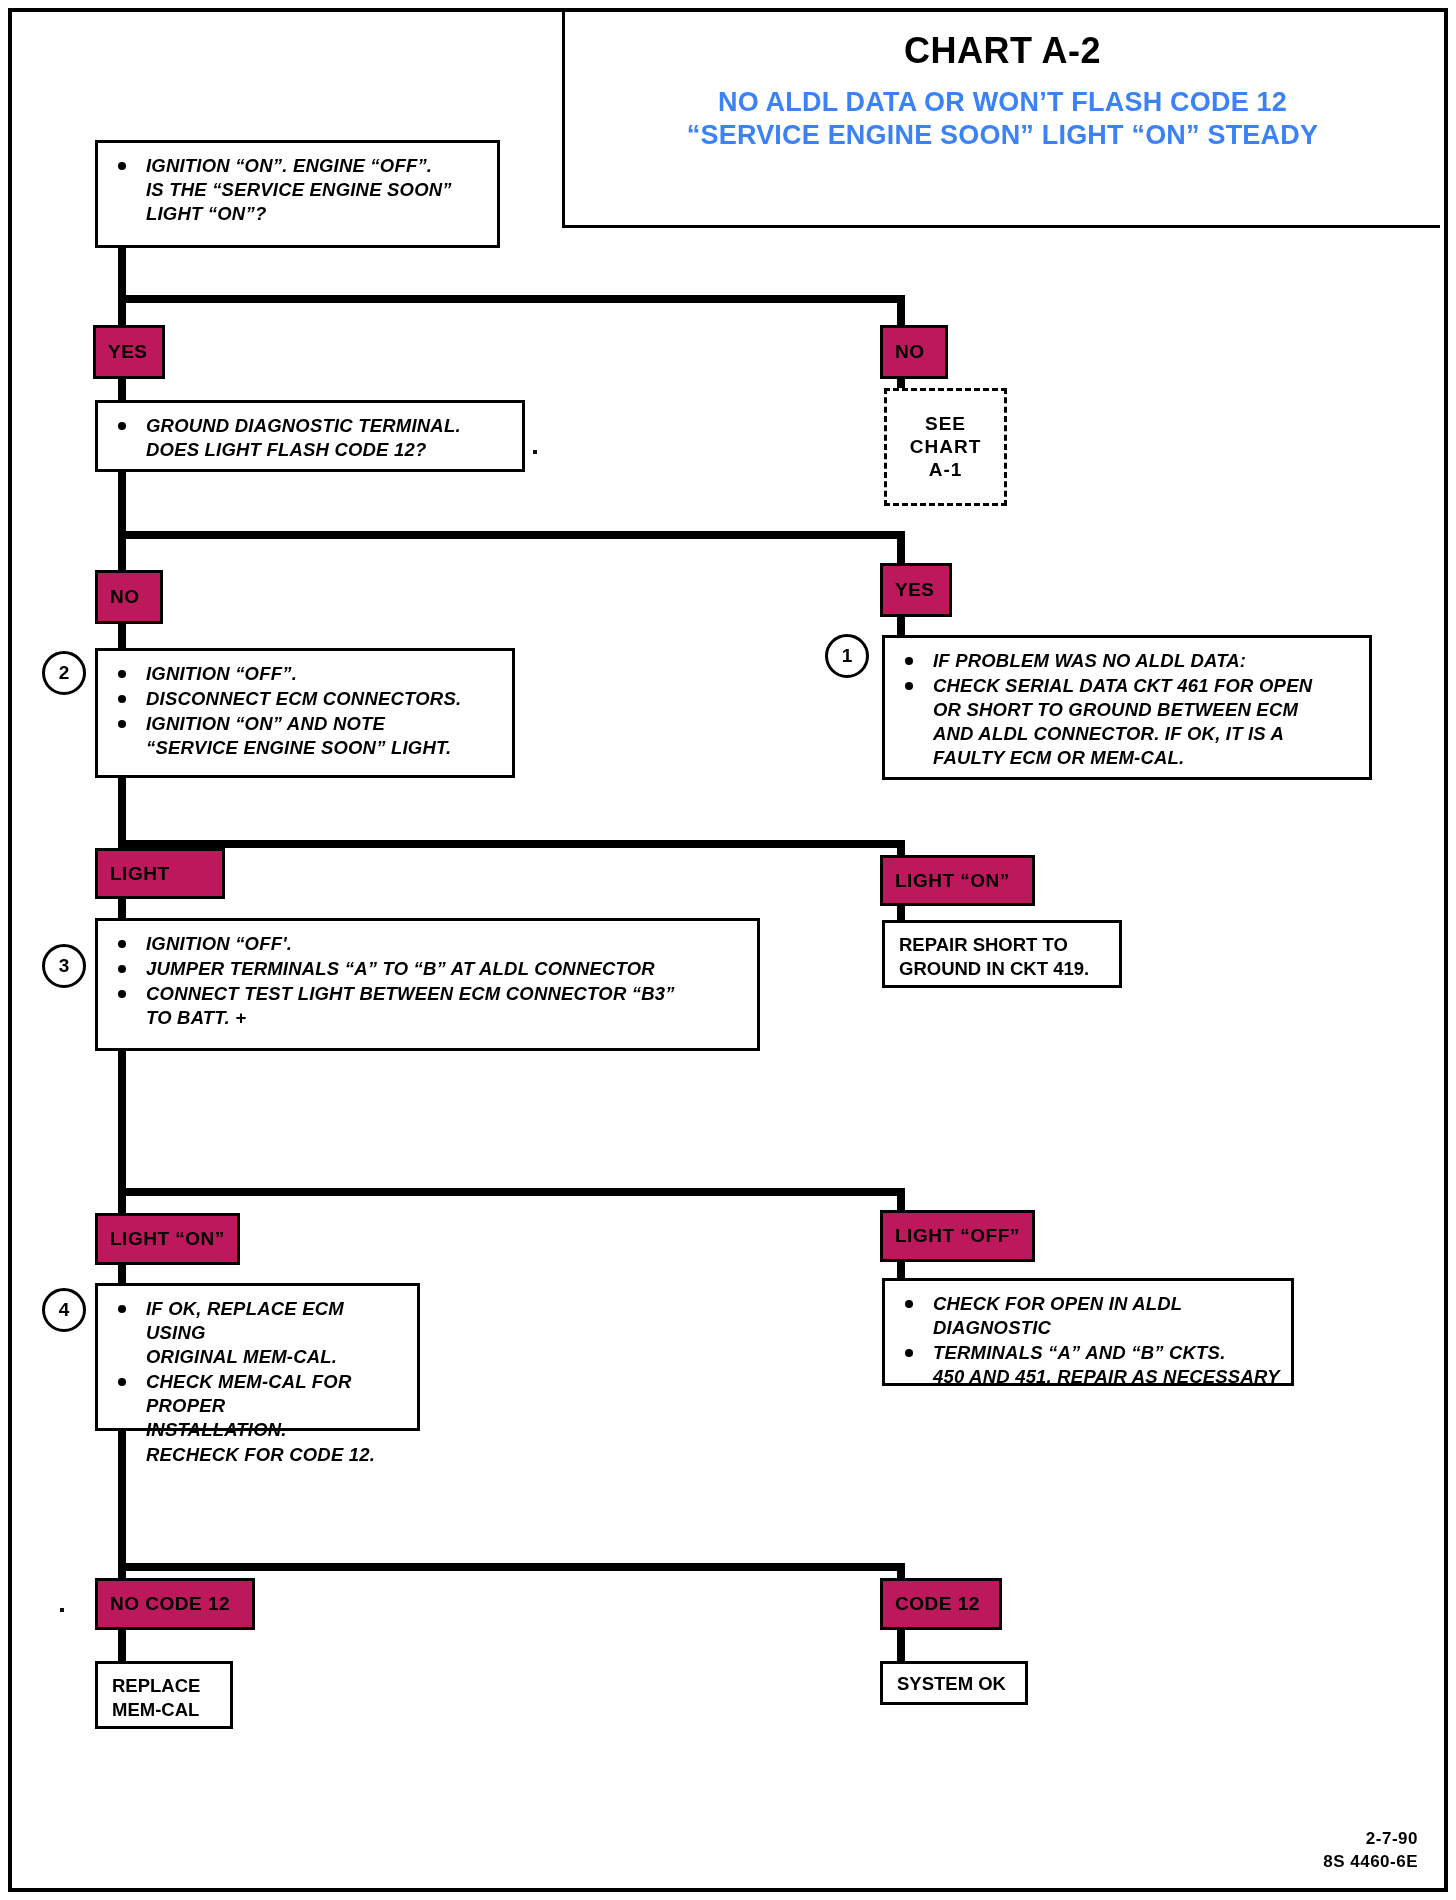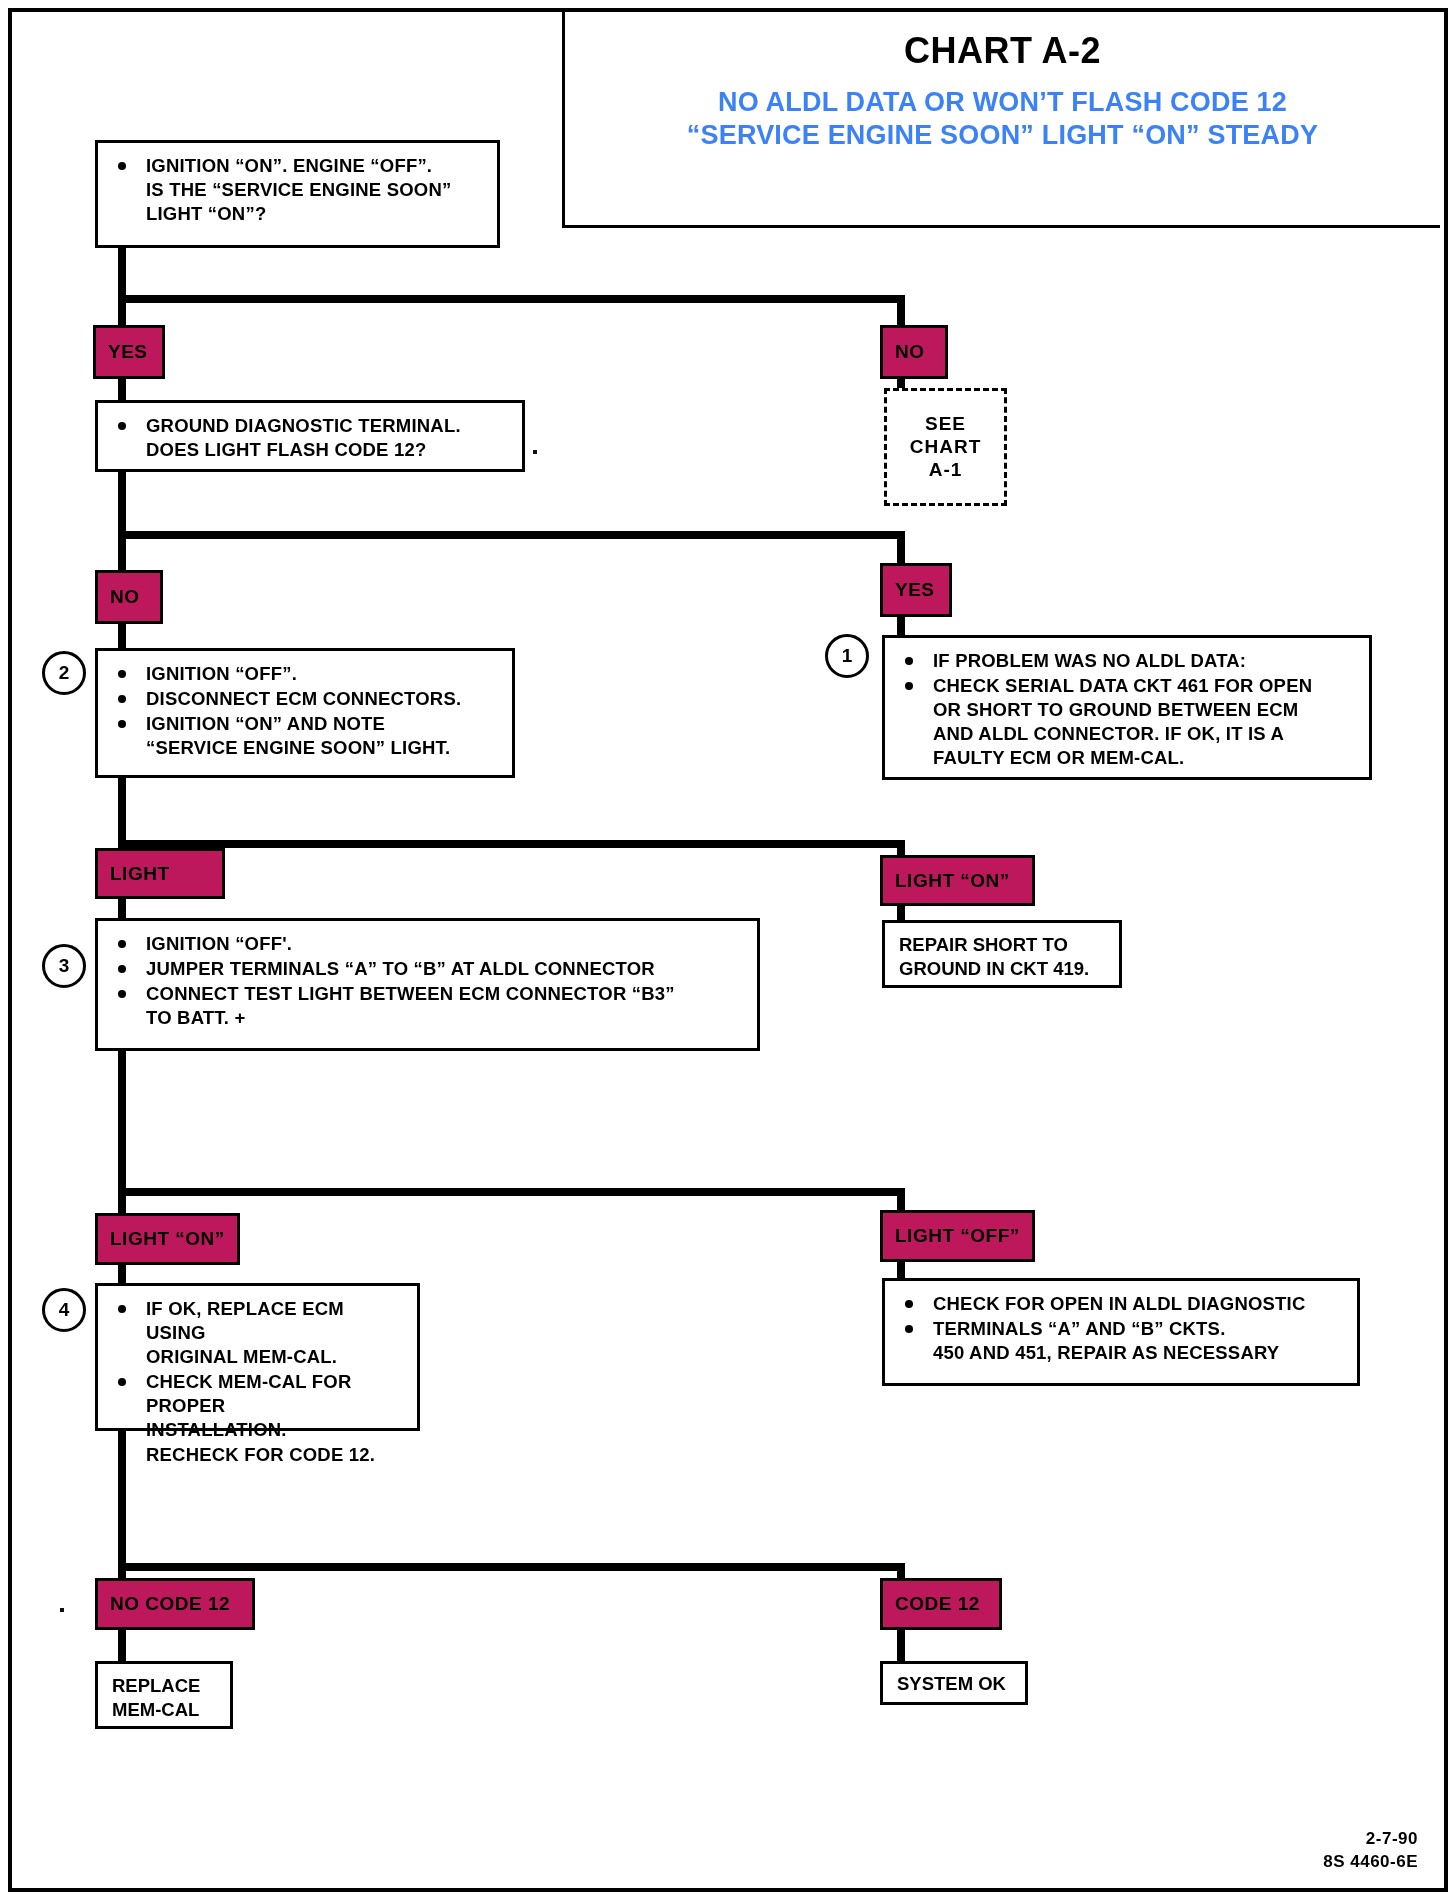--- a/index.html
+++ b/index.html
@@ -64,20 +64,21 @@
     box-sizing: border-box;
     border: 3px solid #000;
     background: #fff;
     z-index: 3;
     padding: 11px 10px 10px 14px;
   }
   .instr ul {
     margin: 0;
     padding: 0;
     list-style: none;
+    font-style: italic;
   }
   .instr li {
     position: relative;
     padding-left: 34px;
     font-size: 18.5px;
     font-weight: bold;
     line-height: 1.30;
     color: #000;
     letter-spacing: 0.2px;
     margin-bottom: 1px;
@@ -349,21 +350,21 @@
       <li>
         <span>CHECK MEM-CAL FOR PROPER</span>
         <span class="cont">INSTALLATION.</span>
       </li>
       <li>
         <span>RECHECK FOR CODE 12.</span>
       </li>
     </ul>
   </div>
 
-  <div class="instr" style="left:882px; top:1278px; width:478px; height:108px;">
+  <div class="instr" style="left:882px; top:1278px; width:412px; height:108px;">
     <ul>
       <li>
         <span>CHECK FOR OPEN IN ALDL DIAGNOSTIC</span>
       </li>
       <li>
         <span>TERMINALS  “A” AND “B” CKTS.</span>
         <span class="cont">450 AND 451, REPAIR AS NECESSARY</span>
       </li>
     </ul>
   </div>

